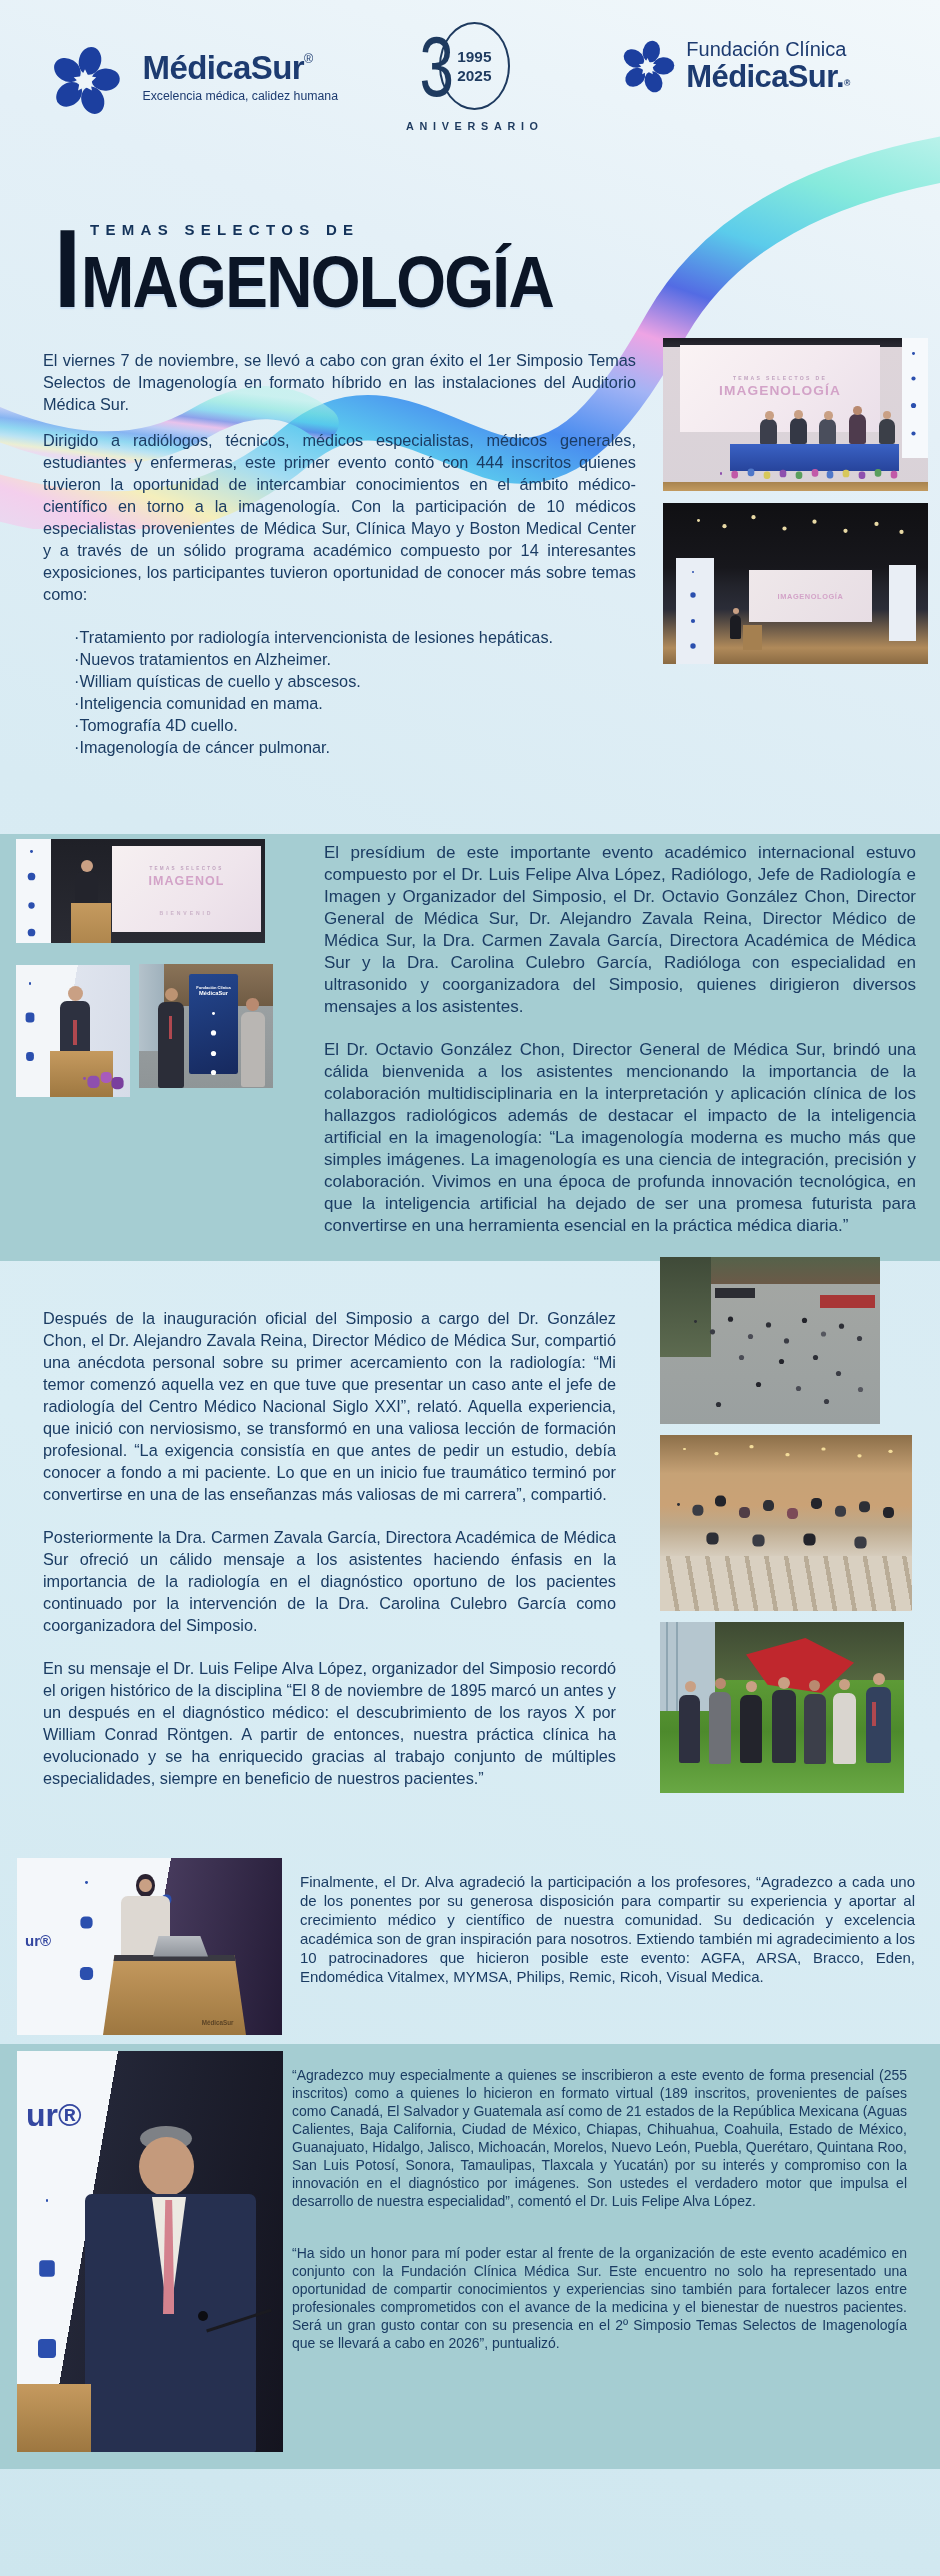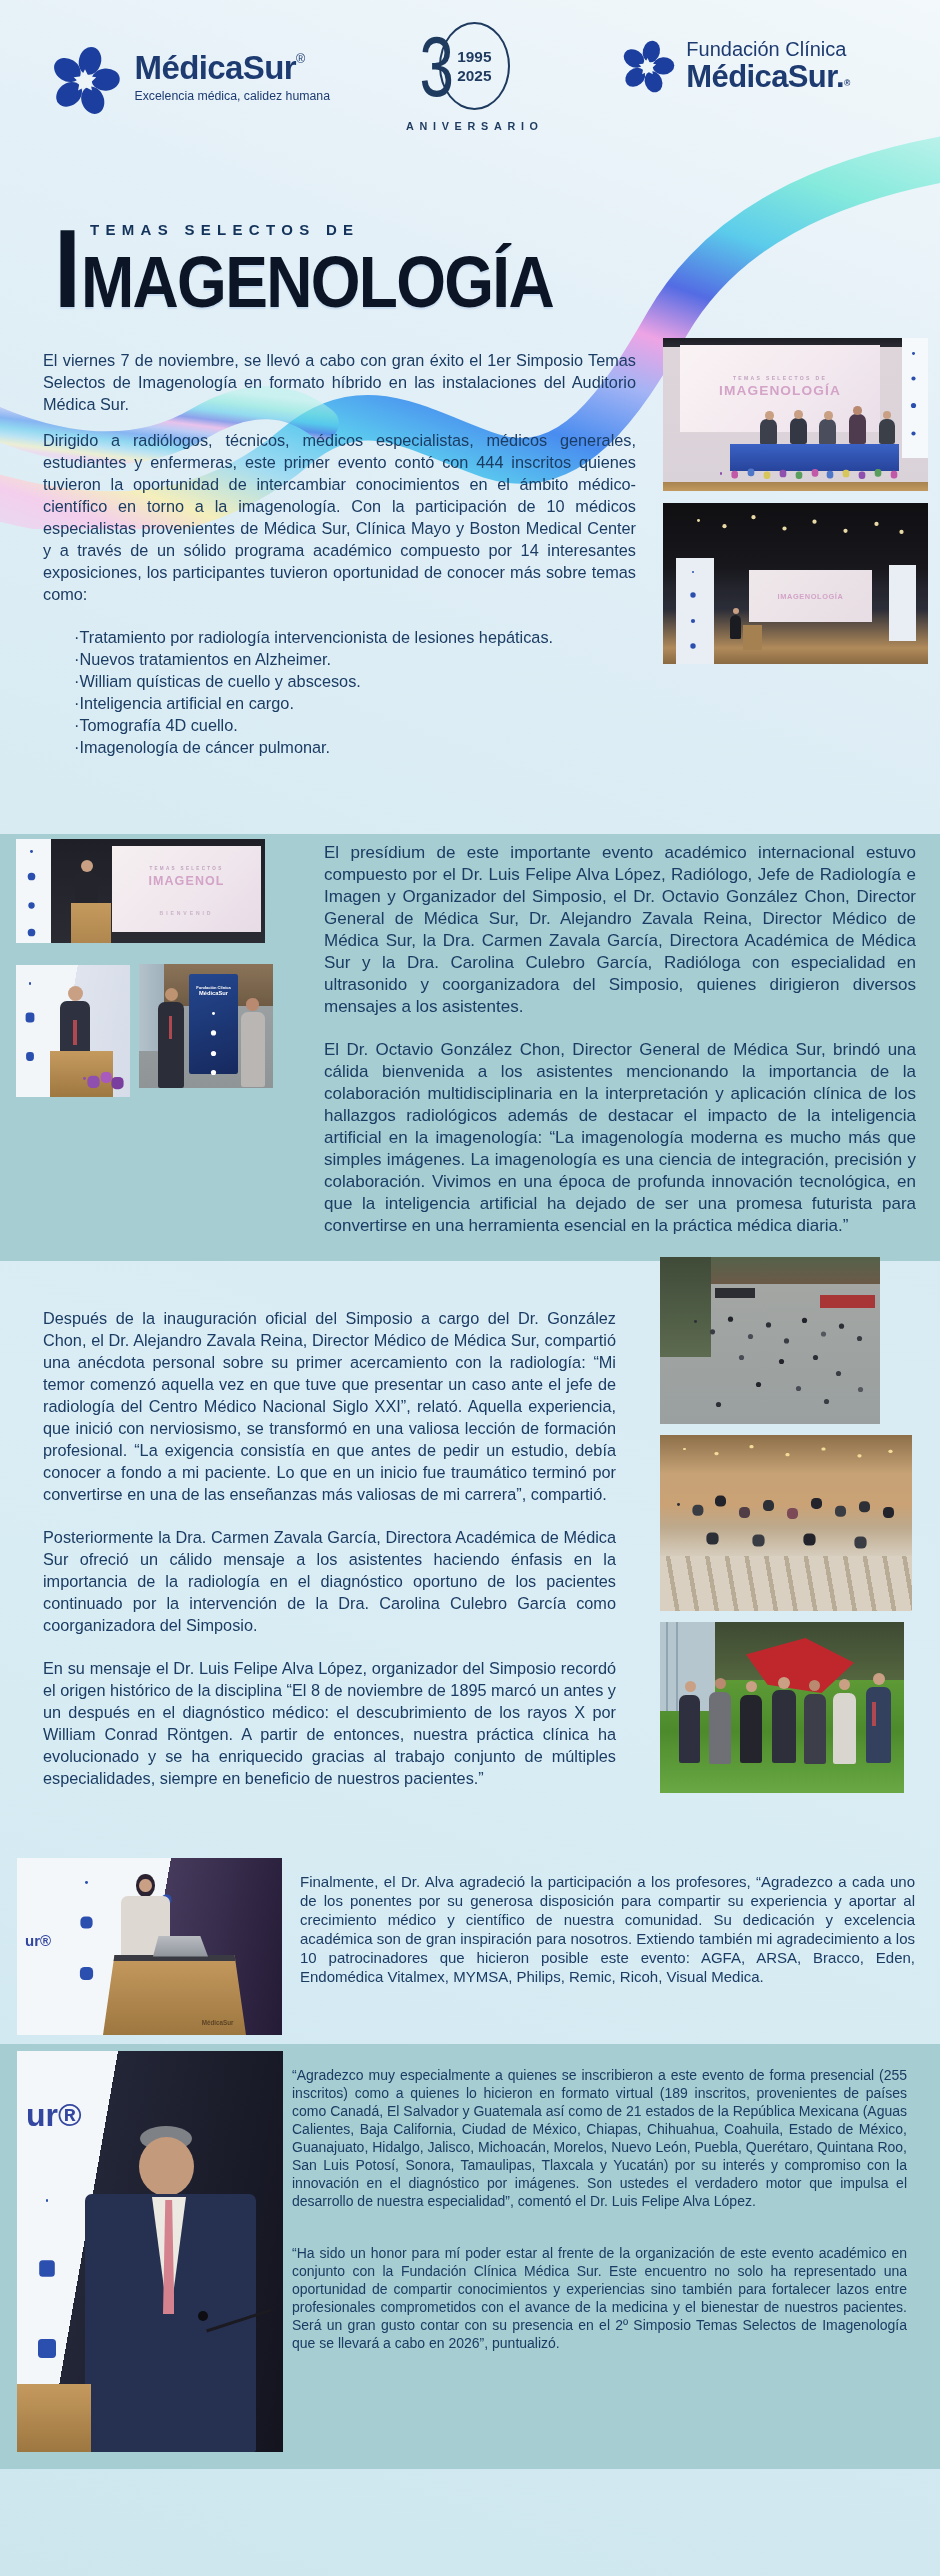--- a/index.html
+++ b/index.html
@@ -55,21 +55,21 @@
   .scrw{position:absolute;width:100%;text-align:center;color:#d3a3c8;font-weight:700;}
   .bannertxt{position:absolute;color:#ffffff;text-align:center;font-weight:700;}
 </style>
 </head>
 <body>
 
 <div class="page">
 
   <div class="logo-row">
 
-    <div class="abs" style="left:48px;top:41px;display:flex;">
+    <div class="abs" style="left:48px;top:41px;display:flex;gap:8px;">
       <svg width="74" height="80" viewBox="-50 -50 100 100">
         <g fill="#1c3f9f">
           <ellipse cx="0" cy="-28" rx="15" ry="19" transform="rotate(14)"></ellipse>
           <ellipse cx="0" cy="-28" rx="15" ry="19" transform="rotate(86)"></ellipse>
           <ellipse cx="0" cy="-28" rx="15" ry="19" transform="rotate(158)"></ellipse>
           <ellipse cx="0" cy="-28" rx="15" ry="19" transform="rotate(230)"></ellipse>
           <ellipse cx="0" cy="-28" rx="15" ry="19" transform="rotate(302)"></ellipse>
         </g>
         <path fill="#eef5f9" d="M0,-16 L4.6,-6.3 L15.2,-4.9 L7.4,2.4 L9.4,12.9 L0,7.8 L-9.4,12.9 L-7.4,2.4 L-15.2,-4.9 L-4.6,-6.3 Z"></path>
       </svg>
@@ -134,21 +134,21 @@
       <span class="ti-rest">MAGENOLOGÍA</span>
   </div>
 
   <div class="tx s1">
     <p>El viernes 7 de noviembre, se llevó a cabo con gran éxito el 1er Simposio Temas Selectos de Imagenología en formato híbrido en las instalaciones del Auditorio Médica Sur.</p>
     <p>Dirigido a radiólogos, técnicos, médicos especialistas, médicos generales, estudiantes y enfermeras, este primer evento contó con 444 inscritos quienes tuvieron la oportunidad de intercambiar conocimientos en el ámbito médico-científico en torno a la imagenología. Con la participación de 10 médicos especialistas provenientes de Médica Sur, Clínica Mayo y Boston Medical Center y a través de un sólido programa académico compuesto por 14 interesantes exposiciones, los participantes tuvieron oportunidad de conocer más sobre temas como:</p>
     <ul>
       <li>·Tratamiento por radiología intervencionista de lesiones hepáticas.</li>
       <li>·Nuevos tratamientos en Alzheimer.</li>
       <li>·William quísticas de cuello y abscesos.</li>
-      <li>·Inteligencia artificial en cargo.</li>
+      <li>·Inteligencia comunidad en mama.</li>
       <li>·Tomografía 4D cuello.</li>
       <li>·Imagenología de cáncer pulmonar.</li>
     </ul>
   </div>
 
   <div class="ph" style="left:663px;top:338px;width:265px;height:153px;background:linear-gradient(180deg,#1d1d24 0%,#2a2a33 6%,#ded5da 6%,#d9d2d8 100%);">
     <div class="abs" style="left:17px;top:6.8px;width:200px;height:87px;background:linear-gradient(135deg,#faf3f4,#f3e9ef 55%,#eadfe9);">
       <div class="scrk" style="top:30px;font-size:5.1px;letter-spacing:2.3px;">TEMAS SELECTOS DE</div>
       <div class="scrw" style="top:38px;font-size:13.7px;letter-spacing:1.1px;">IMAGENOLOGÍA</div>
     </div>

